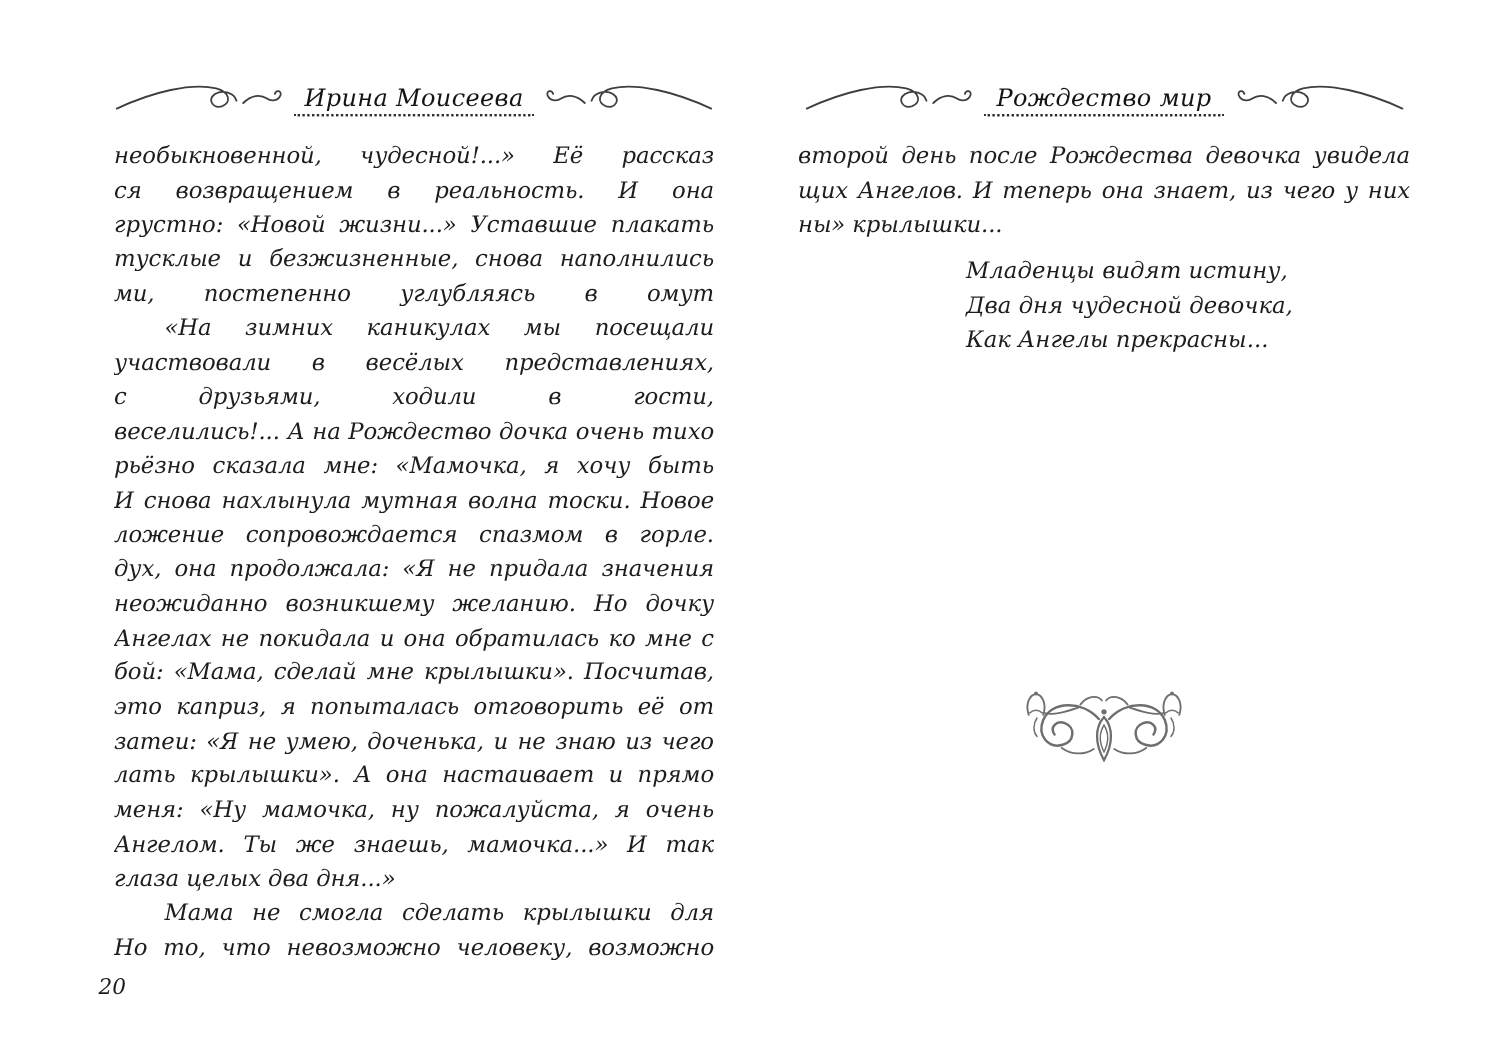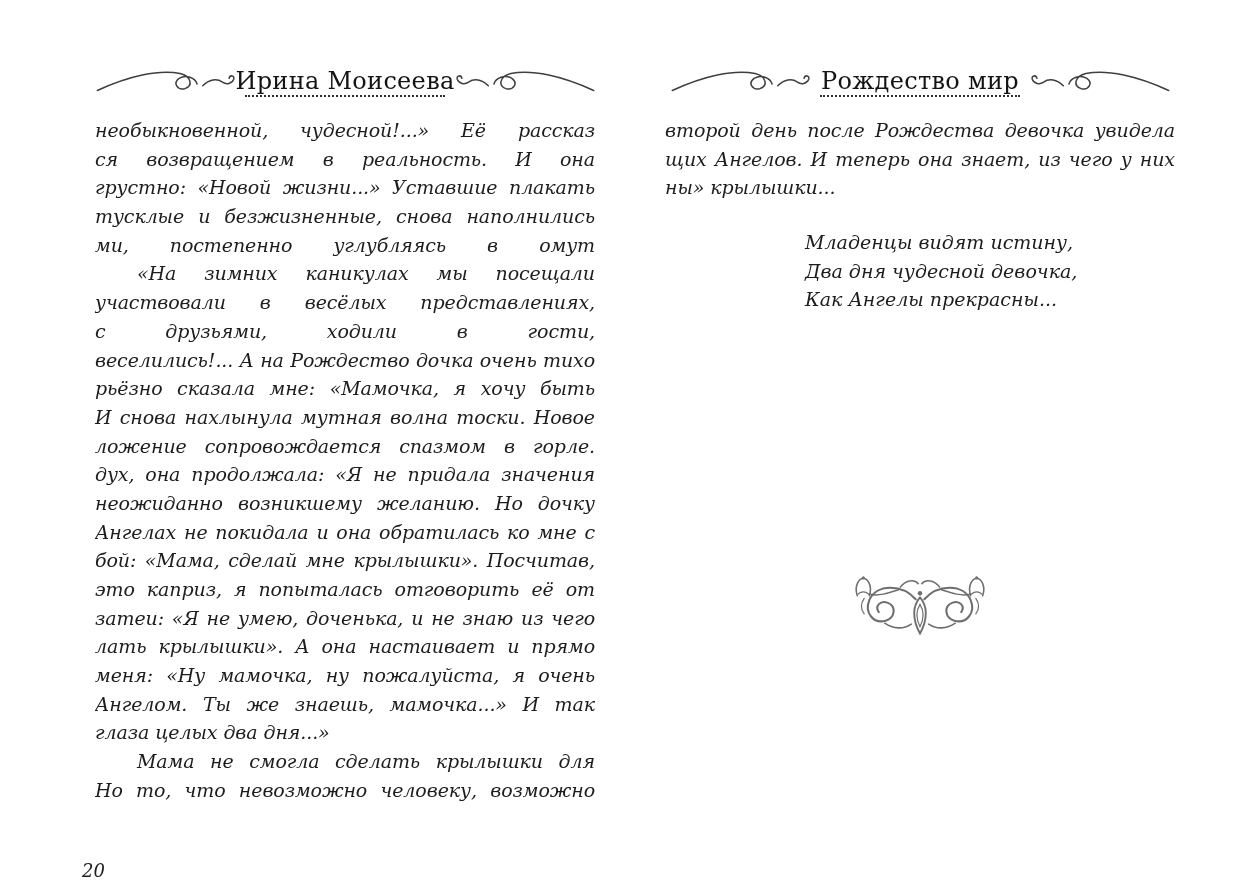--- a/index.html
+++ b/index.html
@@ -22,51 +22,51 @@
   .page-right{left:665px;width:510px;}
 
   .header{
     height:46px;
     display:flex;align-items:center;justify-content:center;gap:6px;
   }
   .flourish{color:var(--flourish);flex:0 0 auto;}
   .flourish.mirror{transform:scaleX(-1);}
   .title-wrap{display:flex;flex-direction:column;align-items:center;width:205px;}
   .title{
-    font-size:24px;color:var(--header);
+    font-size:20px;font-style:italic;color:var(--header);
     letter-spacing:0.3px;white-space:nowrap;line-height:22px;
   }
   .dots{
     width:200px;height:0;border-bottom:2.4px dotted var(--dots);
     margin-top:3px;
   }
 
   .text-block{margin-top:10px;}
   .line{
     font-size:19px;font-style:italic;color:var(--text);
     line-height:28.7px;height:28.7px;overflow:hidden;
     text-align:justify;text-align-last:justify;
     letter-spacing:-0.1px;
   }
   .line.pend{text-align-last:left;}
   .line.indent{padding-left:42px;}
 
-  .poem{margin-top:26px;padding-left:140px;}
+  .poem{margin-top:10px;padding-left:140px;}
   .poem-line{
     font-size:19px;font-style:italic;color:var(--text);
     line-height:28.7px;height:28.7px;white-space:nowrap;
   }
 
   .ornament{
     position:absolute;left:182px;top:515px;
     color:var(--ornament);
   }
 
   .page-number{
-    position:absolute;left:82px;top:860px;
+    position:absolute;left:82px;top:812px;
     font-size:18px;font-style:italic;color:var(--text);
   }
 </style>
 </head>
 <body>
 
 <div class="spread">
 
   <div class="page page-left">
 

